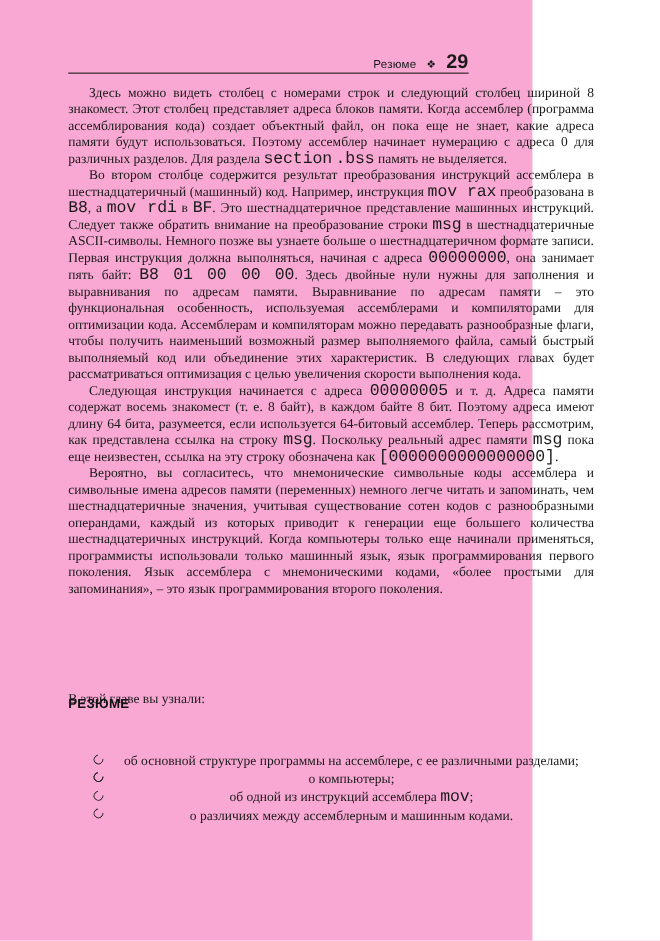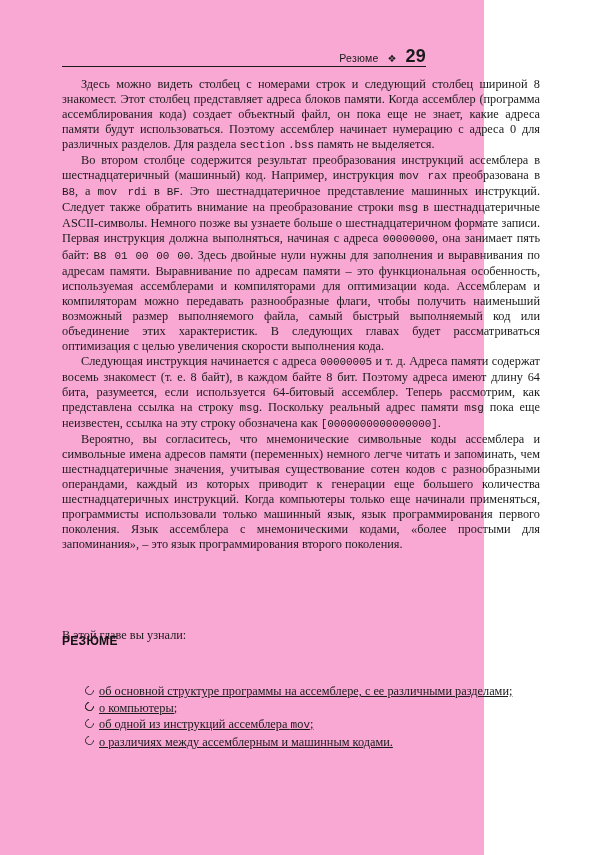--- a/index.html
+++ b/index.html
@@ -75,21 +75,21 @@
     text-align: justify;
     text-align-last: left;
     text-indent: 0;
     hyphens: manual;
   }
   p.body.indent {
     text-indent: 19px;
   }
   code, .mono {
     font-family: "Liberation Mono", "DejaVu Sans Mono", monospace;
-    font-size: 11px;
+    font-size: 15px;
     letter-spacing: -0.1px;
   }
 
   
   .sec-heading {
     margin: 0;
     font-family: "Liberation Sans", "DejaVu Sans", sans-serif;
     font-weight: bold;
     font-size: 16.5px;
     letter-spacing: 0.3px;
@@ -125,22 +125,21 @@
     margin: 0;
     padding: 0;
     list-style: none;
   }
   ul.summary li {
     position: relative;
     padding-left: 37px;
     margin-bottom: 1.5px;
     font-size: 12.3px;
     line-height: 15.05px;
-    text-align: left;
-    text-decoration: underline;
+    text-align: center;
   }
   ul.summary li .bullet {
     position: absolute;
     left: 23px;
     top: 1.5px;
     width: 9px;
     height: 9px;
     border: 1.4px solid #2a2a2a;
     border-radius: 50%;
     border-top-color: transparent;

